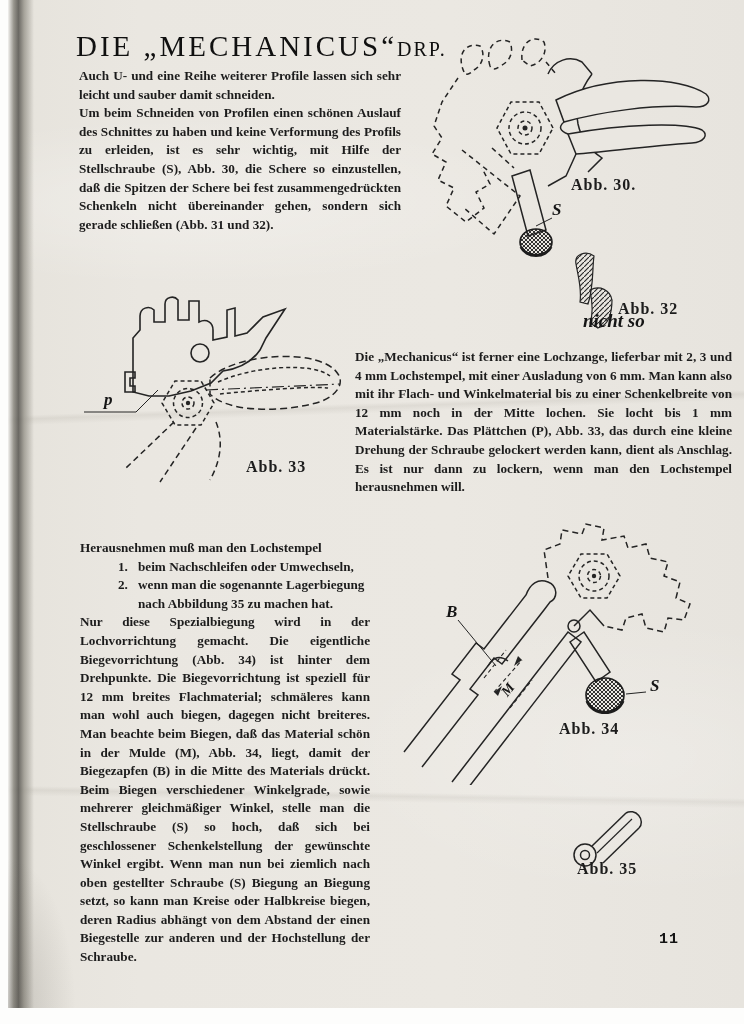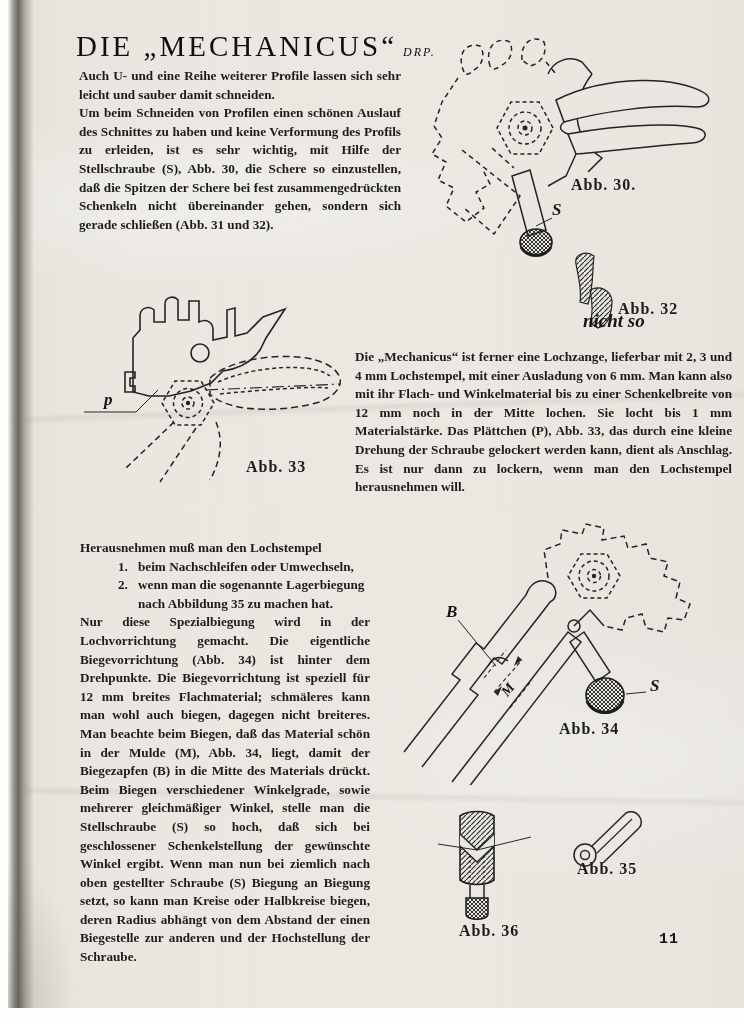--- a/index.html
+++ b/index.html
@@ -30,21 +30,21 @@
     position:absolute;left:0;bottom:0;width:90px;height:220px;
     background:radial-gradient(ellipse 90px 200px at 0% 100%, rgba(90,86,78,0.25), rgba(0,0,0,0) 75%);
   }
 
   
   .title{
     position:absolute;left:68px;top:30px;margin:0;
     font-size:29px;font-weight:400;letter-spacing:3px;color:#101010;
     white-space:nowrap;
   }
-  .title .suffix{font-size:12px;letter-spacing:2px;margin-left:6px;font-style:italic;}
+  .title .suffix{font-size:20px;letter-spacing:2px;}
   .tb{position:absolute;text-align:justify;color:#1c1c1c;
       font-size:13.2px;line-height:18.6px;font-weight:700;}
   .tb p{margin:0;}
   .intro-block{left:71px;top:67px;width:322px;}
   .middle-block{left:347px;top:348px;width:377px;}
   .lower-block{left:72px;top:539px;width:290px;}
   .list-row{display:flex;padding-left:38px;text-align:left;}
   .list-num{width:20px;flex:0 0 20px;}
   .list-text{flex:1;}
 
@@ -252,31 +252,16 @@
           <circle cx="19" cy="57" r="4.5"></circle>
           <path d="M26,48 L60,15"></path>
           <path d="M37,65 L73,30"></path>
           <path d="M60,15 A10,9 42 0 1 73,30"></path>
           <path d="M31,55 L66,21" stroke-width="1.1"></path>
         </g>
       </svg>
       <span class="cap" style="left:11px;top:62px">Abb. 35</span>
     </div>
 
-    <div class="fig" style="left:428px;top:800px;width:125px;height:140px">
-      <svg width="125" height="140" viewBox="0 0 125 140">
-        <path d="M24,16 C32,10 50,10 58,16 L58,80 C50,86 32,86 24,80 Z" fill="url(#hatch)" stroke="#1d1d1d" stroke-width="1.6"></path>
-        <path d="M24,34 L41,50 L58,34 L58,46 L41,62 L24,46 Z" fill="#eae7e1" stroke="none"></path>
-        <g fill="none" stroke="#242424" stroke-width="1.3">
-          <path d="M24,34 L41,50 L58,34"></path>
-          <path d="M24,46 L41,62 L58,46"></path>
-          <path d="M34,56 L34,80 M48,56 L48,80" stroke-dasharray="2,3" stroke-width="1.1"></path>
-          <path d="M2,44 L41,50 L95,37" stroke-width="1"></path>
-          <path d="M34,85 L34,98 M48,85 L48,98" stroke-width="1.5"></path>
-        </g>
-        <path d="M30,98 L52,98 L52,114 C52,121 30,121 30,114 Z" fill="url(#crosshatch)" stroke="#1d1d1d" stroke-width="1.5"></path>
-      </svg>
-      <span class="cap" style="left:23px;top:122px">Abb. 36</span>
-    </div>
 
     <span class="pagenum">11</span>
   </div>
 </div>
 
 </body></html>

